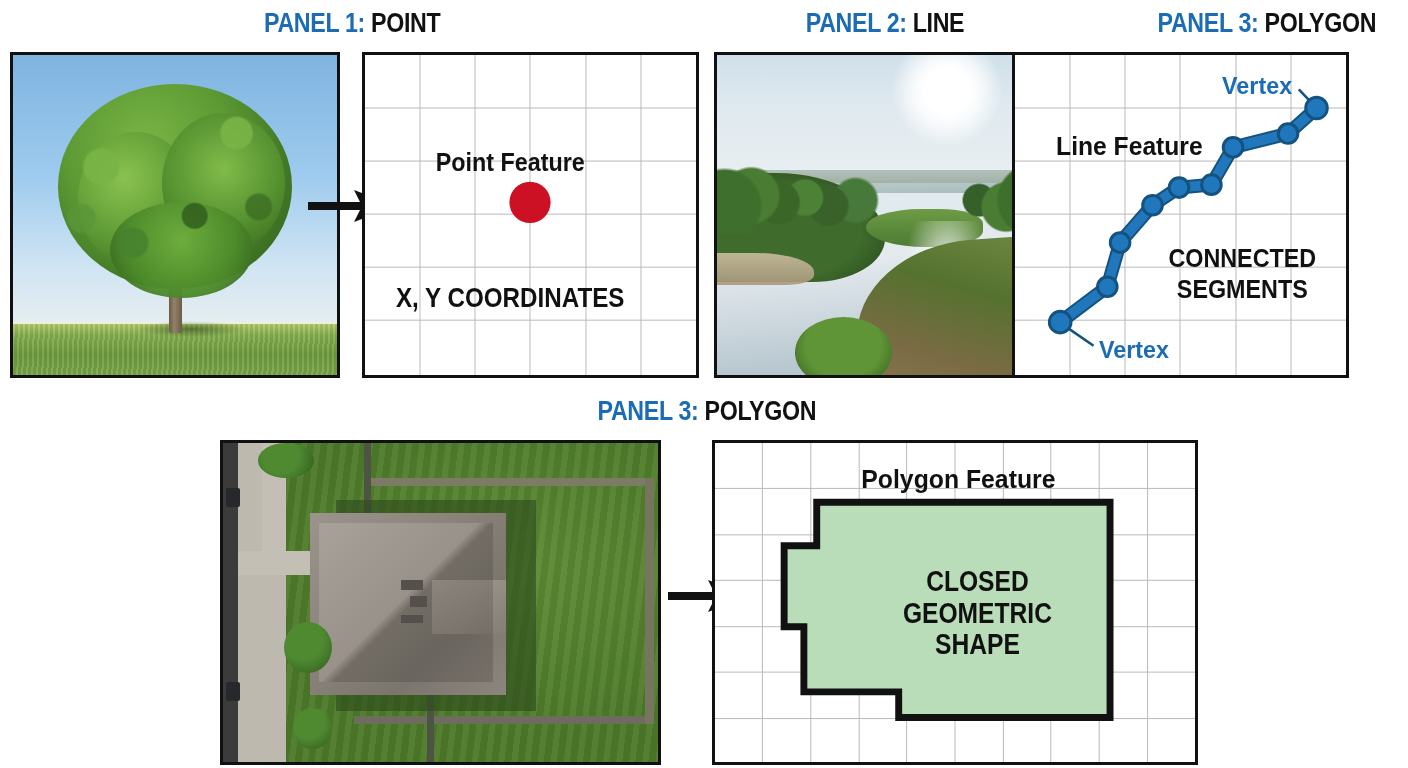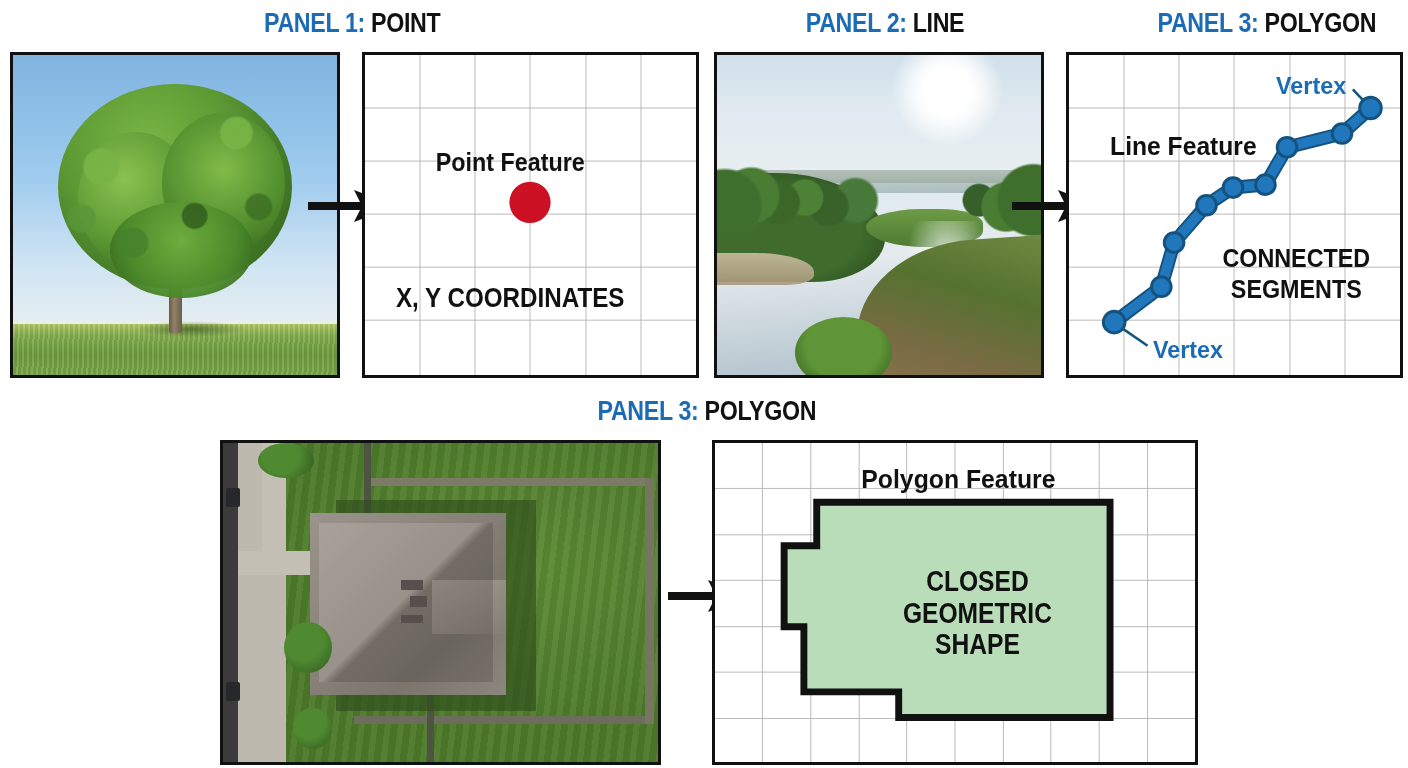--- a/index.html
+++ b/index.html
@@ -228,21 +228,21 @@
     <div class="r-glare"></div>
     <div class="r-fg"></div>
     <div class="r-fgbush"></div>
   </div>
 
   <svg class="arrow" style="left:1012px;top:186px;" width="90" height="40">
     <rect x="0" y="16" width="58" height="8" fill="#111"></rect>
     <polygon points="46,4 88,20 46,36 54,20" fill="#111"></polygon>
   </svg>
 
-  <div class="grid-box" style="left:1066px;top:52px;width:337px;height:326px;">
+  <div class="grid-box" style="left:1012px;top:52px;width:337px;height:326px;">
     <svg class="grid-lines" viewBox="0 0 337 326" preserveAspectRatio="none">
       <line class="gridline" x1="56" y1="0" x2="56" y2="326"></line>
       <line class="gridline" x1="112" y1="0" x2="112" y2="326"></line>
       <line class="gridline" x1="168" y1="0" x2="168" y2="326"></line>
       <line class="gridline" x1="225" y1="0" x2="225" y2="326"></line>
       <line class="gridline" x1="281" y1="0" x2="281" y2="326"></line>
       <line class="gridline" x1="0" y1="54" x2="337" y2="54"></line>
       <line class="gridline" x1="0" y1="108" x2="337" y2="108"></line>
       <line class="gridline" x1="0" y1="162" x2="337" y2="162"></line>
       <line class="gridline" x1="0" y1="216" x2="337" y2="216"></line>

